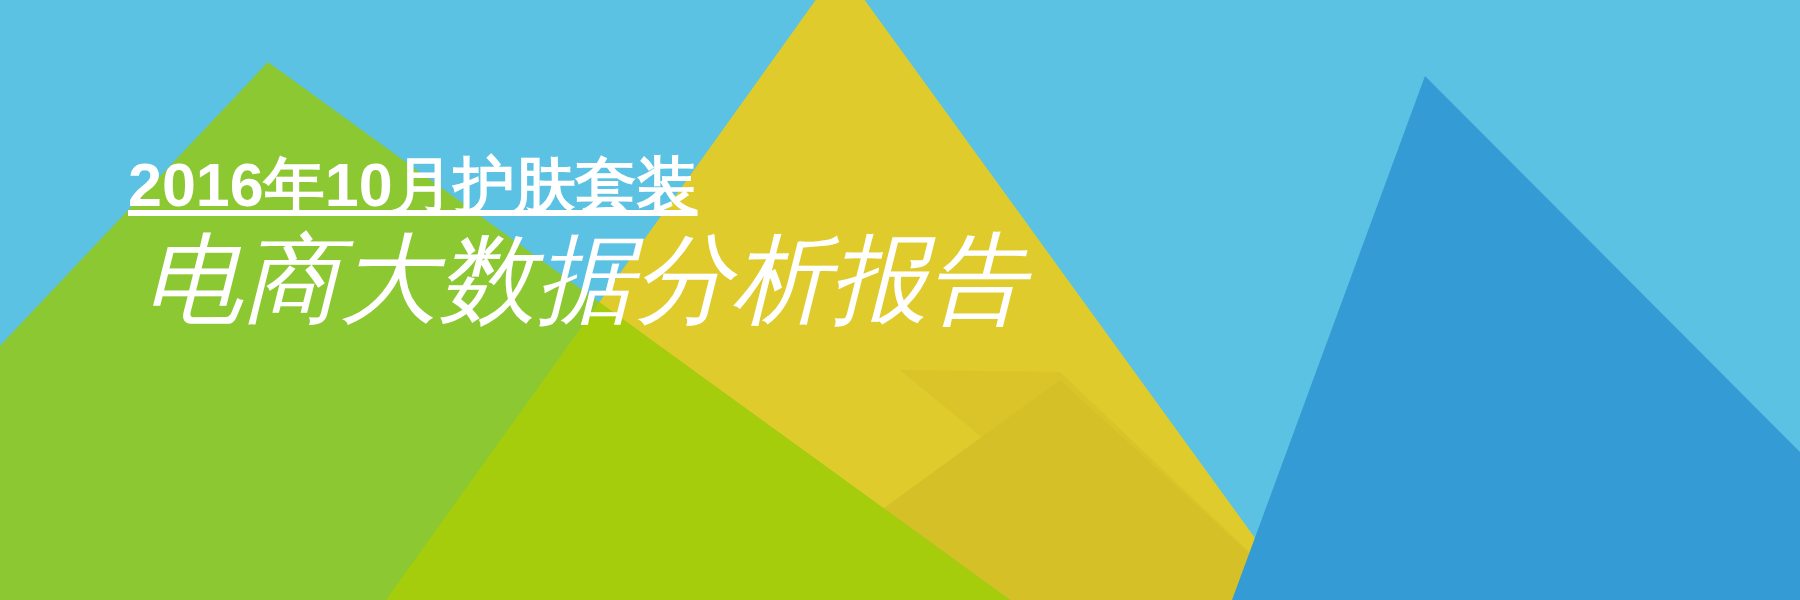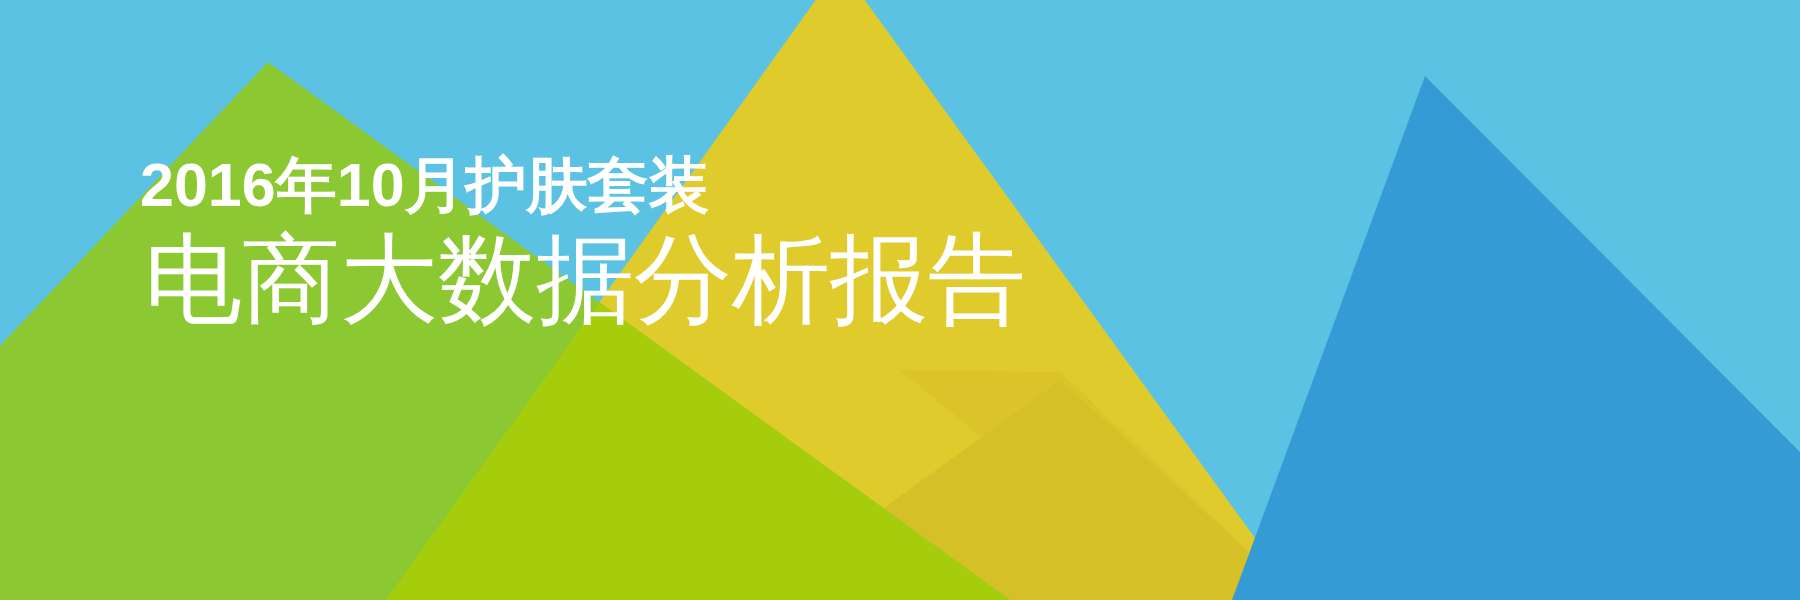--- a/index.html
+++ b/index.html
@@ -33,28 +33,30 @@
   }
   .title-line {
     color: #ffffff;
     white-space: nowrap;
     letter-spacing: 0px;
   }
   #title-line-1 {
     font-size: 61px;
     font-weight: 700;
     line-height: 74px;
-    margin-left: 12px;
+    margin-left: 0px;
+    text-decoration: underline;
   }
   #title-line-2 {
     font-size: 98px;
     font-weight: 400;
     line-height: 110px;
     margin-left: 16px;
     margin-top: 2px;
+    font-style: italic;
   }
 </style>
 </head>
 <body>
 
 <div id="banner">
 
   <svg id="bg-svg" viewBox="0 0 1800 600" preserveAspectRatio="none">
 
     <rect x="0" y="0" width="1800" height="600" fill="#5BC2E3"></rect>

